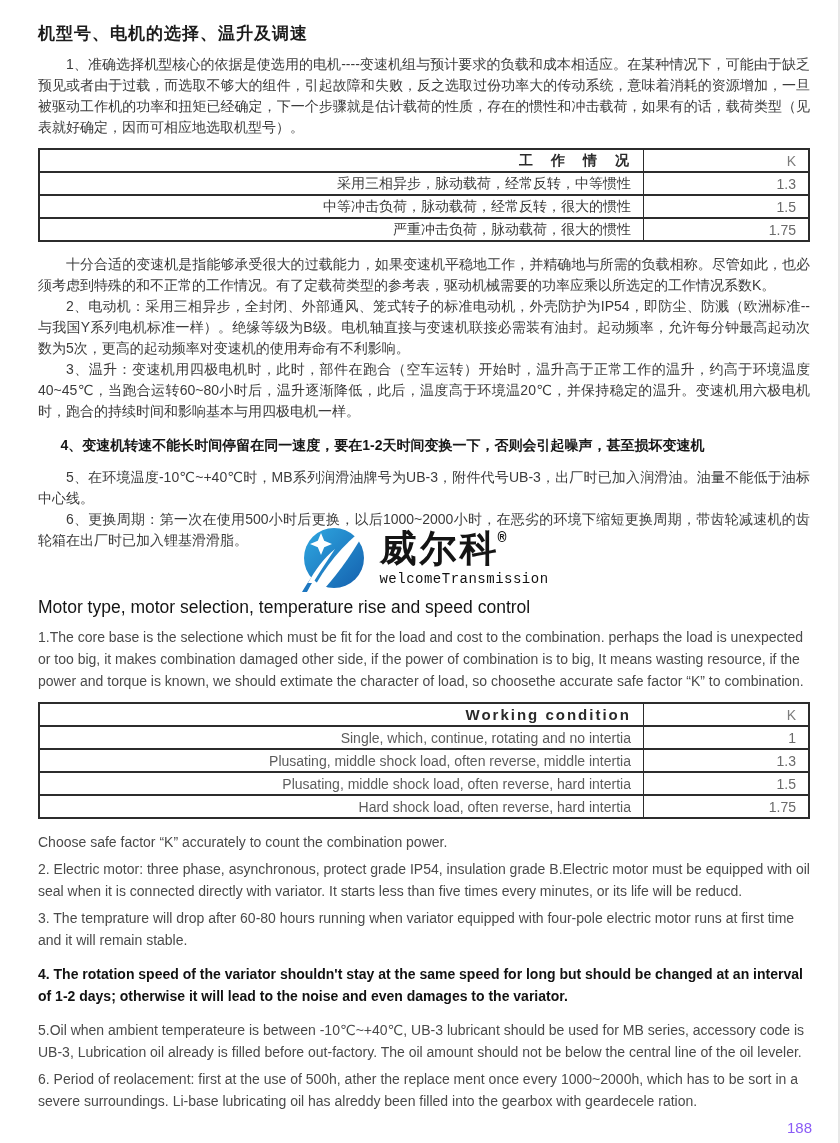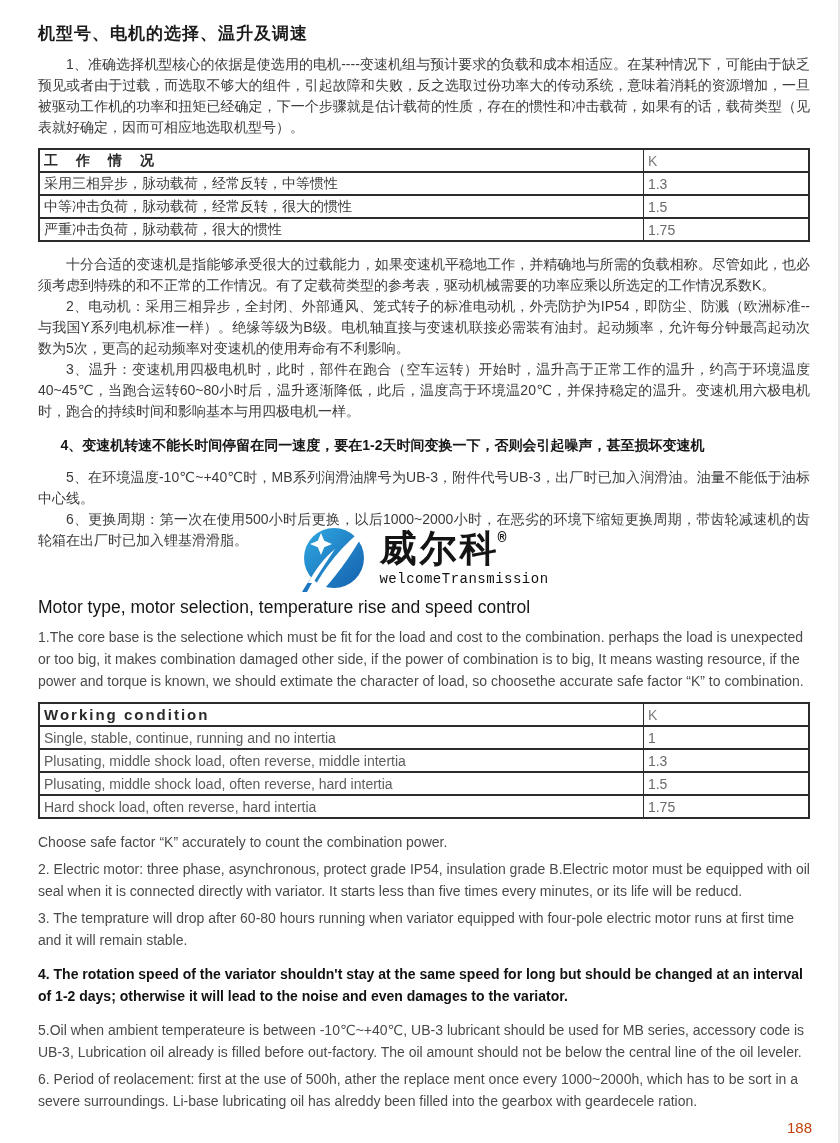--- a/index.html
+++ b/index.html
@@ -21,22 +21,22 @@
   .cn-p.bold-note{
     font-weight:bold;color:#161616;margin:13px 0 11px 0;text-indent:1.6em;
   }
   
   table.ktbl{
     width:100%;border-collapse:collapse;table-layout:fixed;
     margin:10px 0 12px 0;
   }
   table.ktbl th,table.ktbl td{
     border:2px solid #2c2c2c;border-left-width:1px;border-right-width:1px;
-    text-align:left;vertical-align:middle;height:21px;
-    font-size:14px;padding:0 4px;overflow:hidden;white-space:nowrap;
+    text-align:right;vertical-align:middle;height:21px;
+    font-size:14px;padding:0 12px;overflow:hidden;white-space:nowrap;
   }
   table.ktbl th:first-child,table.ktbl td:first-child{border-left-width:2px;}
   table.ktbl th:last-child,table.ktbl td:last-child{border-right-width:2px;}
   table.ktbl col.c-cond{width:78.5%;}
   table.ktbl col.c-k{width:21.5%;}
   table.ktbl th{color:#7d7d7d;font-weight:normal;}
   table.ktbl th.cond-h{color:#2a2a2a;font-weight:bold;letter-spacing:2px;}
   table.ktbl td.kv{color:#6a6a6a;}
   .cn-tbl td.cond{color:#3a3a3a;}
   .en-tbl td.cond{color:#5c5c5c;}
@@ -65,21 +65,21 @@
     font-size:17.5px;font-weight:normal;color:#141414;margin:4px 0 8px 0;
   }
   .en-p{
     font-size:14px;line-height:22px;margin:0 0 5px 0;color:#4a4a4a;
     text-align:left;
   }
   .en-p.bold-note{
     font-weight:bold;color:#121212;margin:12px 0 12px 0;
   }
   .pageno{
-    position:absolute;right:26px;bottom:7px;font-size:15px;color:#c2410c;
+    position:absolute;right:26px;bottom:7px;font-size:15px;color:#8b5cf6;
   }
 </style>
 </head>
 <body>
 
 <div class="page">
 
   <h1 class="cn-title">机型号、电机的选择、温升及调速</h1>
   <p class="cn-p">1、准确选择机型核心的依据是使选用的电机----变速机组与预计要求的负载和成本相适应。在某种情况下，可能由于缺乏预见或者由于过载，而选取不够大的组件，引起故障和失败，反之选取过份功率大的传动系统，意味着消耗的资源增加，一旦被驱动工作机的功率和扭矩已经确定，下一个步骤就是估计载荷的性质，存在的惯性和冲击载荷，如果有的话，载荷类型（见表就好确定，因而可相应地选取机型号）。</p>
 
@@ -146,21 +146,21 @@
     <colgroup>
         <col class="c-cond">
         <col class="c-k">
       </colgroup>
     <tbody>
         <tr>
       <th class="cond-h">Working condition</th>
       <th>K</th>
     </tr>
     <tr>
-      <td class="cond">Single, stable, continue, running and no intertia</td>
+      <td class="cond">Single, which, continue, rotating and no intertia</td>
       <td class="kv">1</td>
     </tr>
     <tr>
       <td class="cond">Plusating, middle shock load, often reverse, middle intertia</td>
       <td class="kv">1.3</td>
     </tr>
     <tr>
       <td class="cond">Plusating, middle shock load, often reverse, hard intertia</td>
       <td class="kv">1.5</td>
     </tr>

